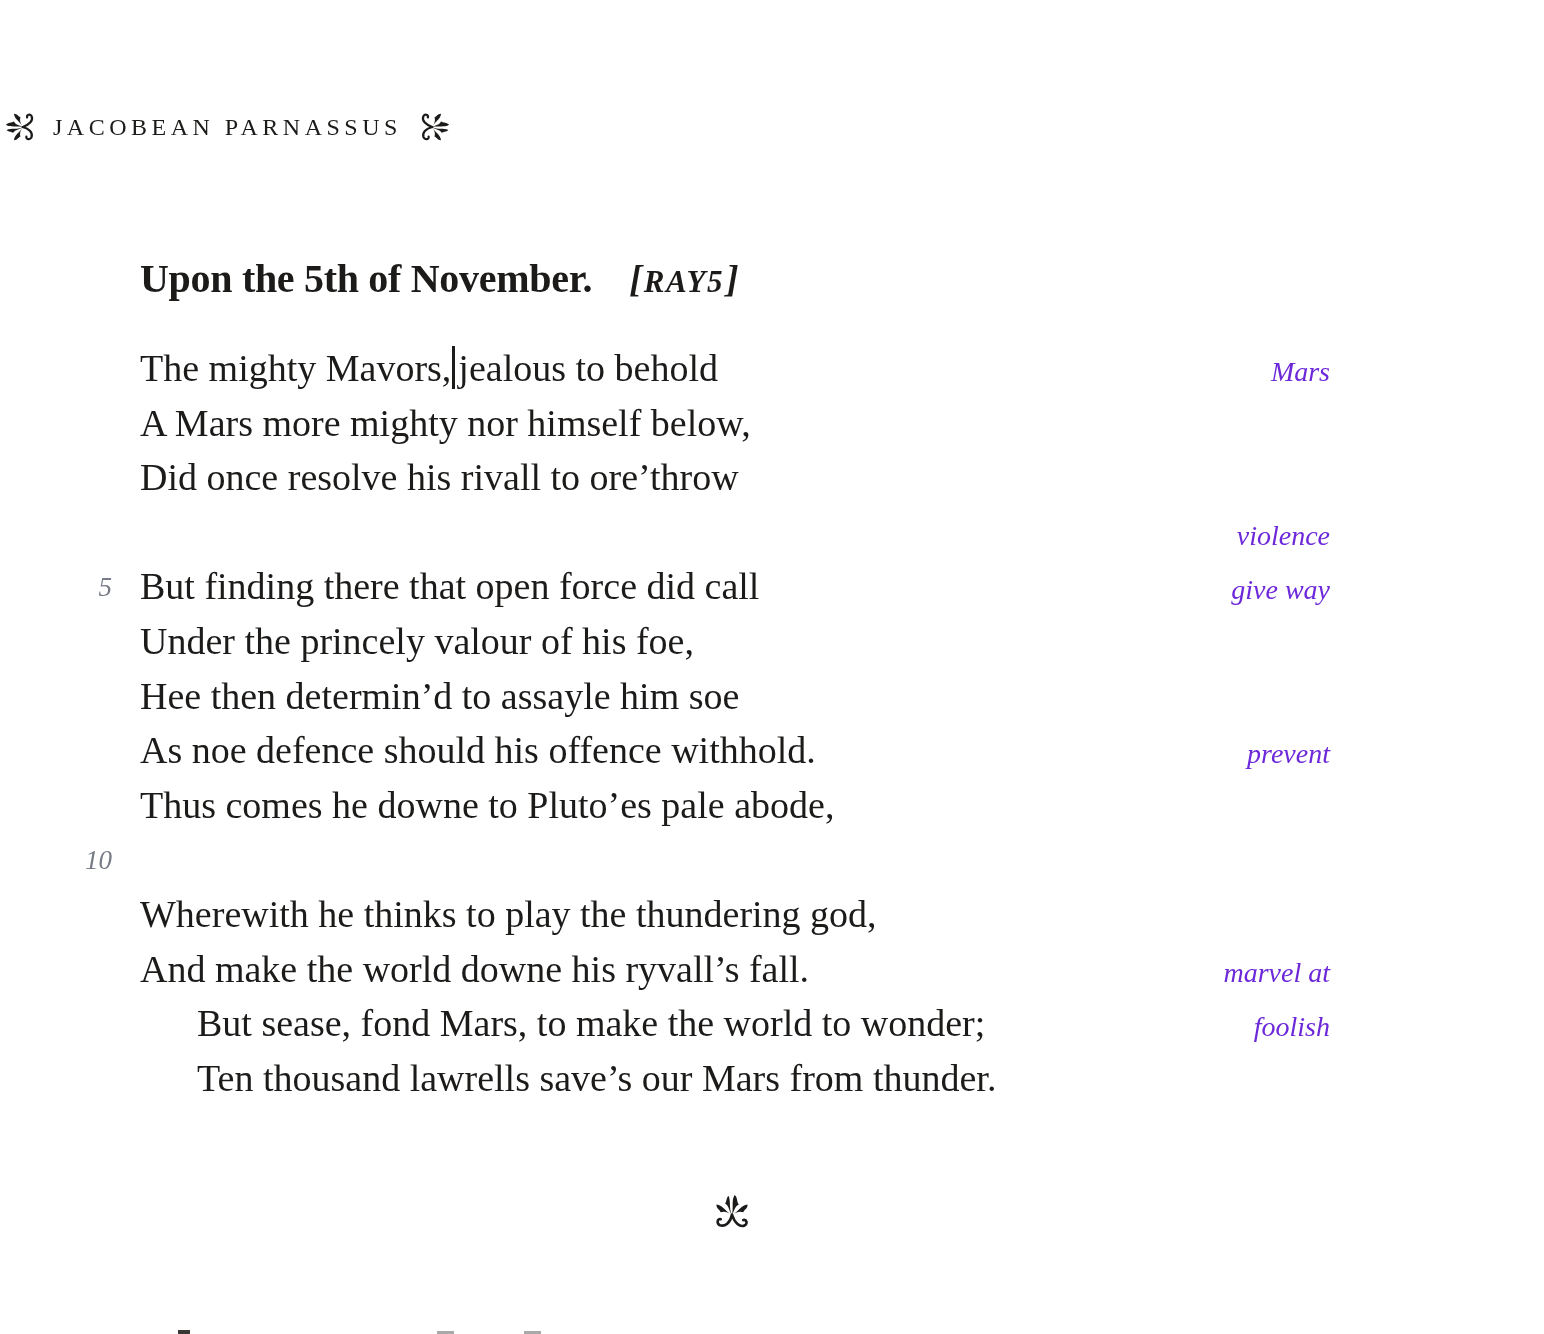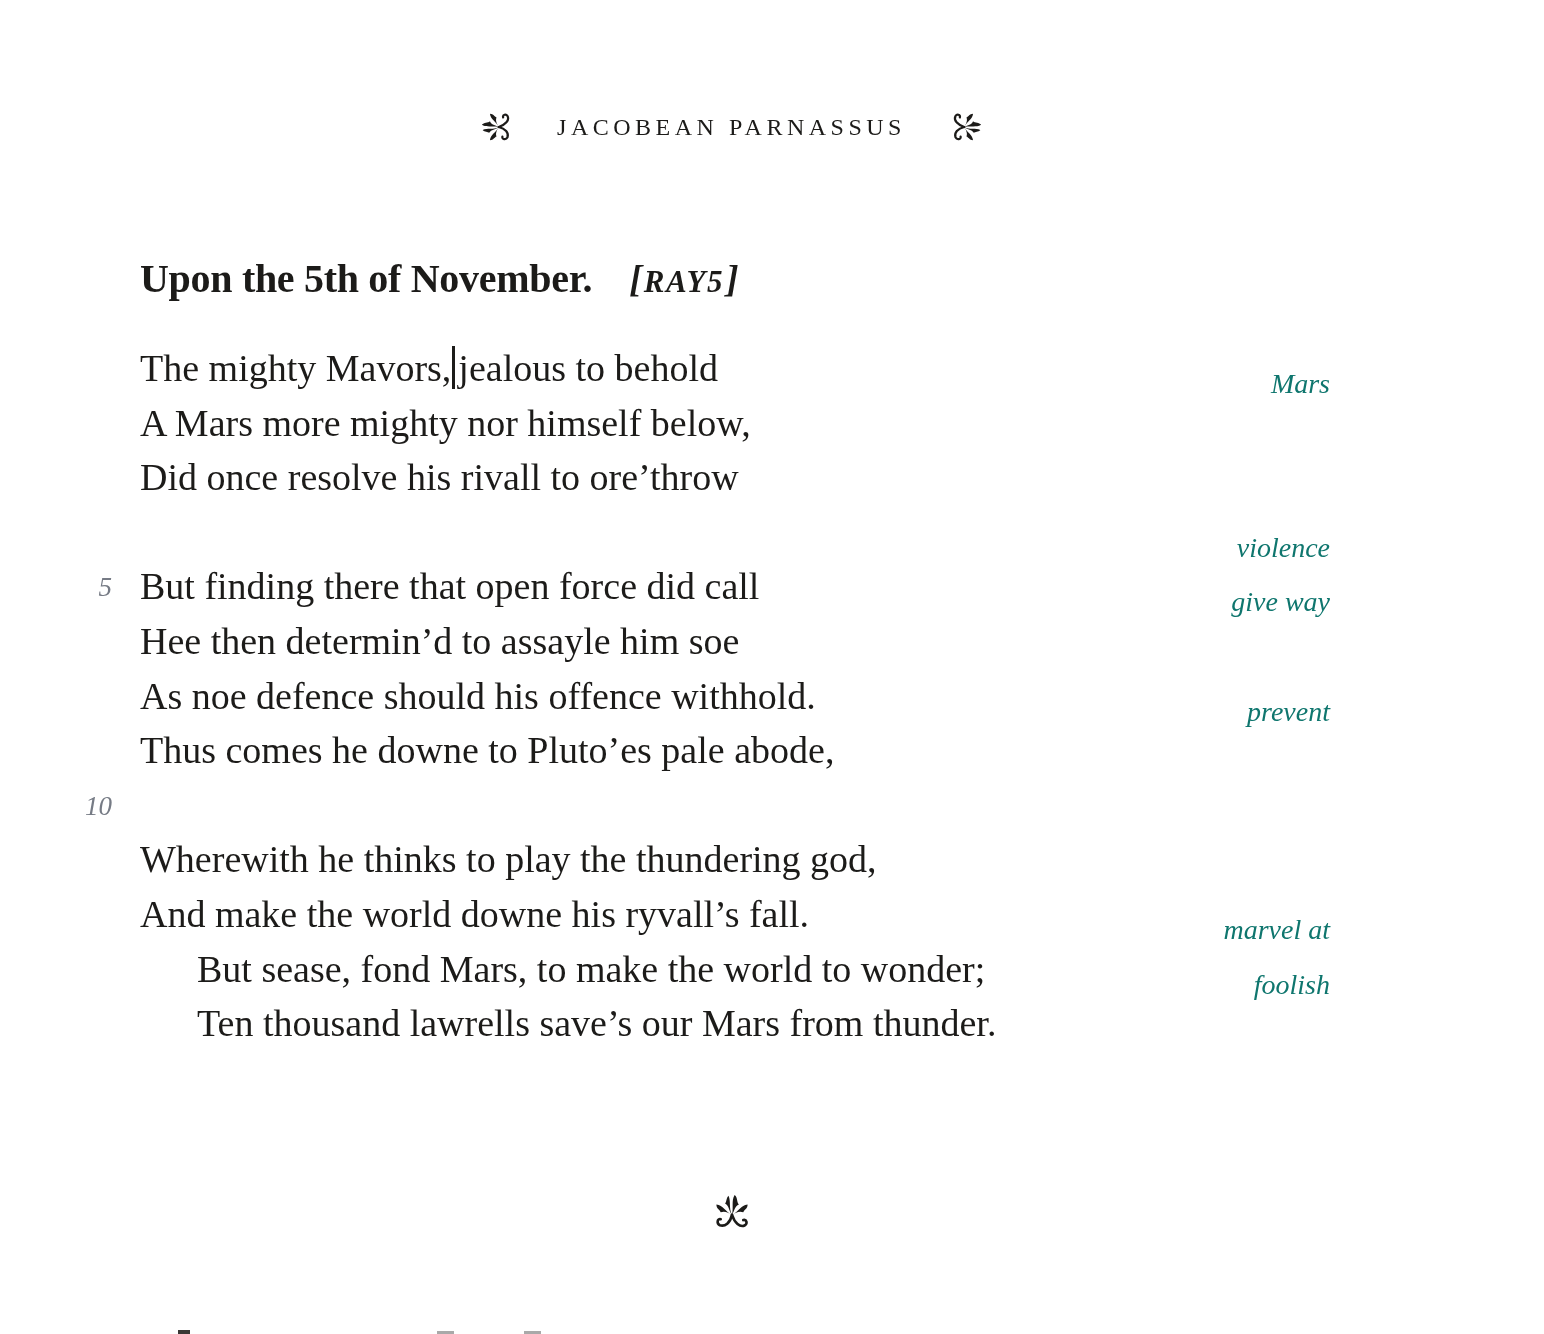--- a/index.html
+++ b/index.html
@@ -19,23 +19,23 @@
     background: #ffffff;
   }
 
   
   .running-head {
     position: absolute;
     top: 104px;
     left: 0;
     width: 1463px;
     display: flex;
-    justify-content: center;
+    justify-content: flex-start;
     align-items: center;
-    gap: 37px;
+    gap: 9px;
   }
   .running-head .head-label {
     font-size: 24px;
     letter-spacing: 4.5px;
     color: #1c1b19;
     white-space: nowrap;
   }
   .fleuron { width: 44px; height: 46px; display: block; }
   .fleuron-left  svg { transform: rotate(-90deg); }
   .fleuron-right svg { transform: scaleX(-1) rotate(-90deg); }
@@ -82,24 +82,24 @@
     width: 90px;
     text-align: right;
     font-style: italic;
     font-size: 27px;
     color: #767b85;
     line-height: 54.6px;
   }
   .line .gloss {
     position: absolute;
     right: 0;
-    top: 16px;
+    top: 4px;
     font-style: italic;
     font-size: 28px;
-    color: #0f766e;
+    color: #6d28d9;
     line-height: 54.6px;
   }
   .caret {
     display: inline-block;
     width: 0;
     height: 43px;
     border-left: 3px solid #1d1c1a;
     vertical-align: -8px;
     margin: 0 3px 0 1px;
   }
@@ -186,20 +186,25 @@
       <span class="num"></span>
       <span class="gloss">violence</span>
     </div>
 
     <div class="line">
       <span class="num">5</span>
       <span class="text-wrap">But finding there that open force did call</span>
       <span class="gloss">give way</span>
     </div>
 
+    <div class="line">
+      <span class="num"></span>
+      <span class="text-wrap">Under the princely valour of his foe,</span>
+      <span class="gloss"></span>
+    </div>
 
     <div class="line">
       <span class="num"></span>
       <span class="text-wrap">Hee then determin’d to assayle him soe</span>
       <span class="gloss"></span>
     </div>
 
     <div class="line">
       <span class="num"></span>
       <span class="text-wrap">As noe defence should his offence withhold.</span>

